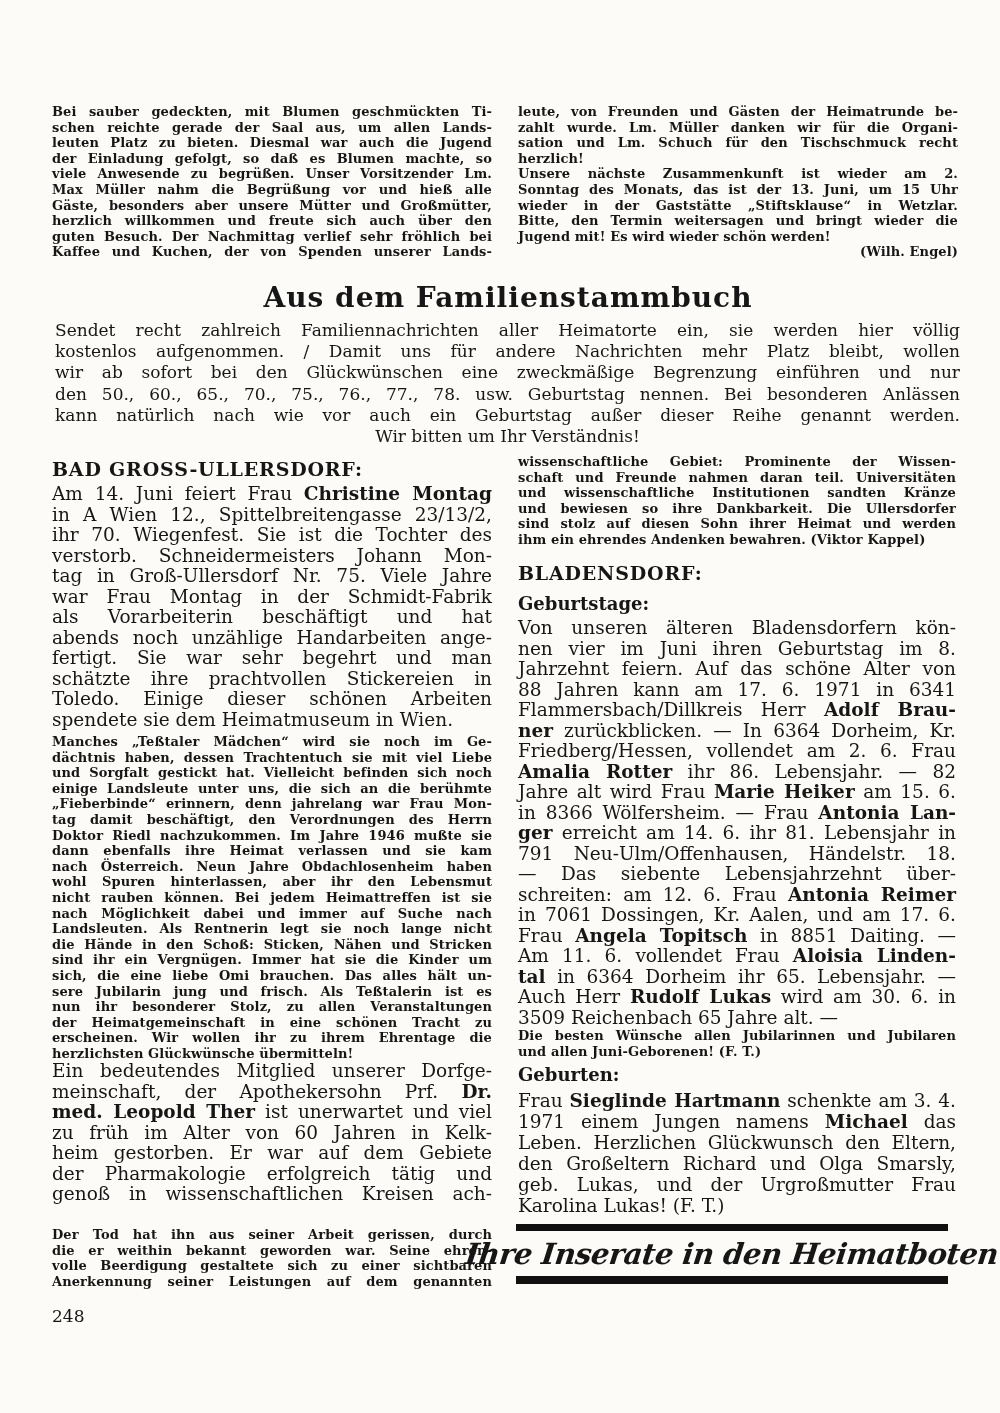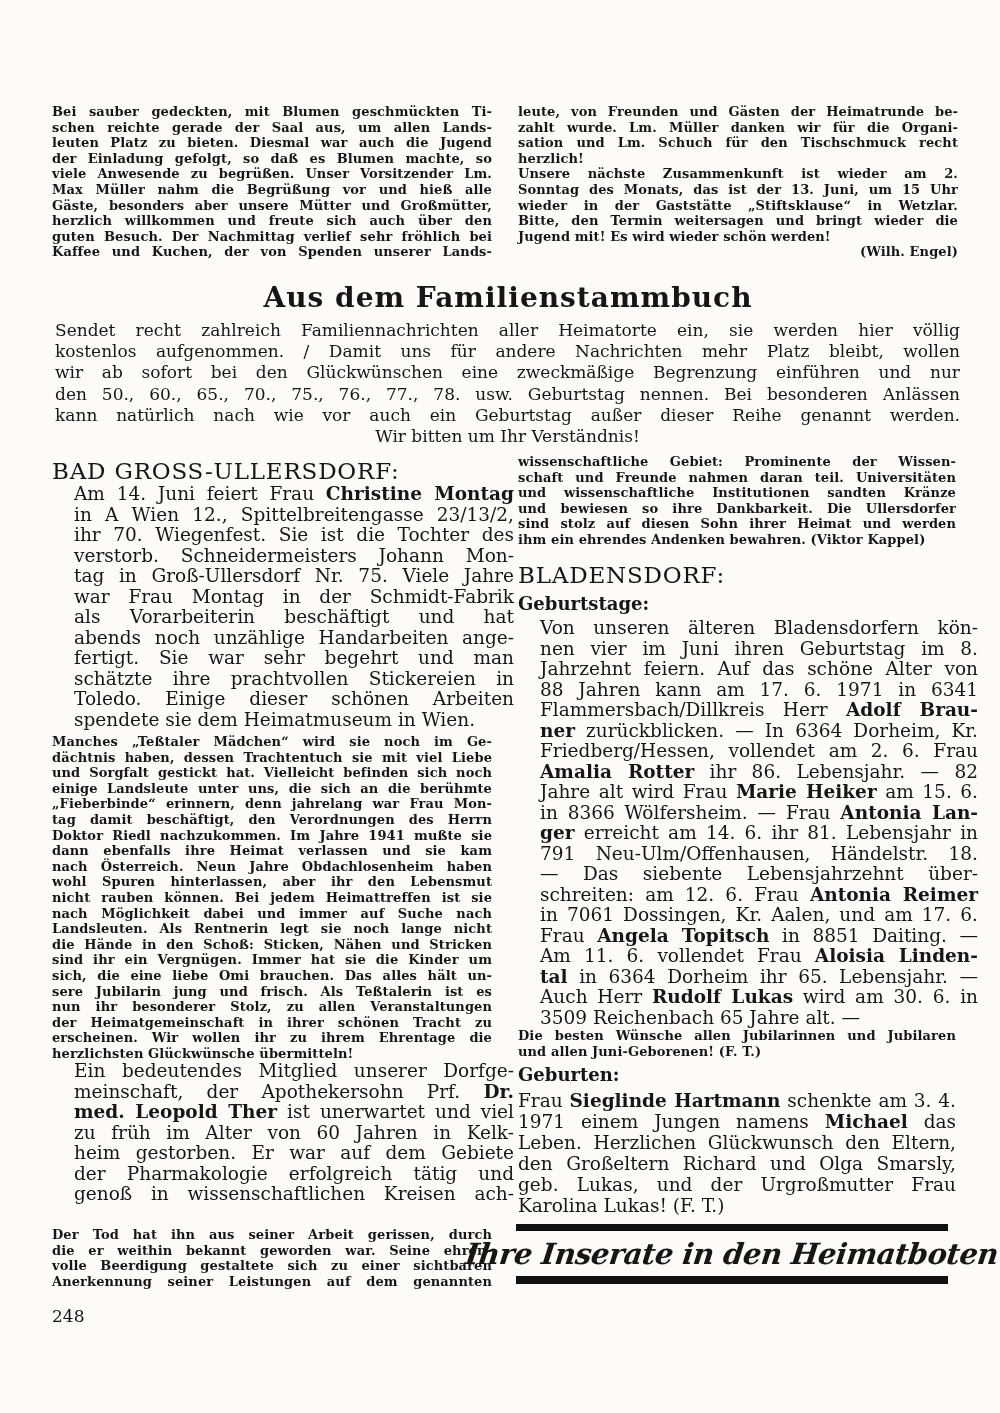--- a/index.html
+++ b/index.html
@@ -9,25 +9,25 @@
     font-family:"DejaVu Serif","Liberation Serif",serif;
     overflow:hidden;
   }
   .blk{position:absolute;}
   .ln{text-align:justify;text-align-last:justify;white-space:normal;}
   .ln.a-l{text-align-last:left;}
   .ln.a-c{text-align-last:center;}
   .ln.a-r{text-align-last:right;}
   .ln .b{font-weight:bold;}
   .petit{font-size:13px;line-height:15.6px;font-weight:bold;letter-spacing:0.1px;}
-  .grand{font-size:18.5px;line-height:20.5px;margin-left:22px;}
+  .grand{font-size:18.5px;line-height:20.5px;}
   .grand6{font-size:18.5px;line-height:21px;}
   .intro{font-size:17px;line-height:21.2px;font-weight:normal;}
   .main-heading{font-size:28px;font-weight:bold;letter-spacing:1px;text-align:center;}
-  .hdr{font-weight:normal;font-size:23px;letter-spacing:0.8px;}
+  .hdr{font-weight:bold;font-size:19px;letter-spacing:0.8px;}
   .hdr2{font-weight:bold;font-size:18px;}
   .pagenum{font-size:17px;}
   .rule{position:absolute;left:0;right:0;background:var(--rule,#101010);}
   .banner-text{
     position:absolute;left:0;right:0;top:8px;height:44px;
     display:flex;align-items:center;justify-content:center;
     font-style:italic;font-weight:bold;font-size:29px;
     transform:skewX(-7deg);letter-spacing:-0.5px;white-space:nowrap;
   }
 </style>
@@ -87,33 +87,33 @@
       <div class="ln a-j"><span>Toledo. Einige dieser schönen Arbeiten</span></div>
       <div class="ln a-l"><span>spendete sie dem Heimatmuseum in Wien.</span></div>
     </div>
   <div class="blk petit" style="left:52px;top:734px;width:440px">
       <div class="ln a-j"><span>Manches „Teßtaler Mädchen“ wird sie noch im Ge-</span></div>
       <div class="ln a-j"><span>dächtnis haben, dessen Trachtentuch sie mit viel Liebe</span></div>
       <div class="ln a-j"><span>und Sorgfalt gestickt hat. Vielleicht befinden sich noch</span></div>
       <div class="ln a-j"><span>einige Landsleute unter uns, die sich an die berühmte</span></div>
       <div class="ln a-j"><span>„Fieberbinde“ erinnern, denn jahrelang war Frau Mon-</span></div>
       <div class="ln a-j"><span>tag damit beschäftigt, den Verordnungen des Herrn</span></div>
-      <div class="ln a-j"><span>Doktor Riedl nachzukommen. Im Jahre 1941 mußte sie</span></div>
+      <div class="ln a-j"><span>Doktor Riedl nachzukommen. Im Jahre 1946 mußte sie</span></div>
       <div class="ln a-j"><span>dann ebenfalls ihre Heimat verlassen und sie kam</span></div>
       <div class="ln a-j"><span>nach Österreich. Neun Jahre Obdachlosenheim haben</span></div>
       <div class="ln a-j"><span>wohl Spuren hinterlassen, aber ihr den Lebensmut</span></div>
       <div class="ln a-j"><span>nicht rauben können. Bei jedem Heimattreffen ist sie</span></div>
       <div class="ln a-j"><span>nach Möglichkeit dabei und immer auf Suche nach</span></div>
       <div class="ln a-j"><span>Landsleuten. Als Rentnerin legt sie noch lange nicht</span></div>
       <div class="ln a-j"><span>die Hände in den Schoß: Sticken, Nähen und Stricken</span></div>
       <div class="ln a-j"><span>sind ihr ein Vergnügen. Immer hat sie die Kinder um</span></div>
       <div class="ln a-j"><span>sich, die eine liebe Omi brauchen. Das alles hält un-</span></div>
       <div class="ln a-j"><span>sere Jubilarin jung und frisch. Als Teßtalerin ist es</span></div>
       <div class="ln a-j"><span>nun ihr besonderer Stolz, zu allen Veranstaltungen</span></div>
-      <div class="ln a-j"><span>der Heimatgemeinschaft in ihrer schönen Tracht zu</span></div>
+      <div class="ln a-j"><span>der Heimatgemeinschaft in eine schönen Tracht zu</span></div>
       <div class="ln a-j"><span>erscheinen. Wir wollen ihr zu ihrem Ehrentage die</span></div>
       <div class="ln a-l"><span>herzlichsten Glückwünsche übermitteln!</span></div>
     </div>
   <div class="blk grand" style="left:52px;top:1061px;width:440px">
       <div class="ln a-j"><span>Ein bedeutendes Mitglied unserer Dorfge-</span></div>
       <div class="ln a-j"><span>meinschaft, der Apothekersohn Prf. </span><span class="b">Dr.</span></div>
       <div class="ln a-j"><span class="b">med. Leopold Ther</span><span> ist unerwartet und viel</span></div>
       <div class="ln a-j"><span>zu früh im Alter von 60 Jahren in Kelk-</span></div>
       <div class="ln a-j"><span>heim gestorben. Er war auf dem Gebiete</span></div>
       <div class="ln a-j"><span>der Pharmakologie erfolgreich tätig und</span></div>

